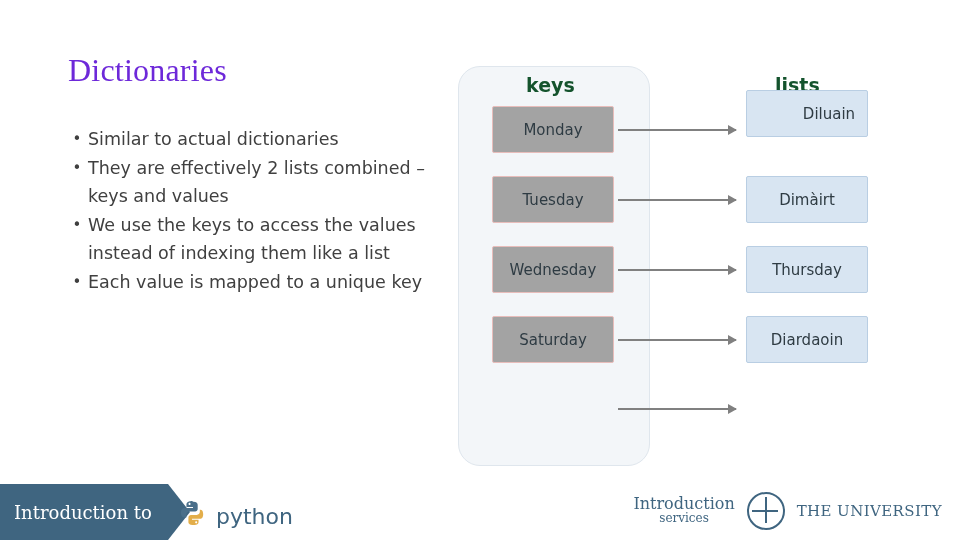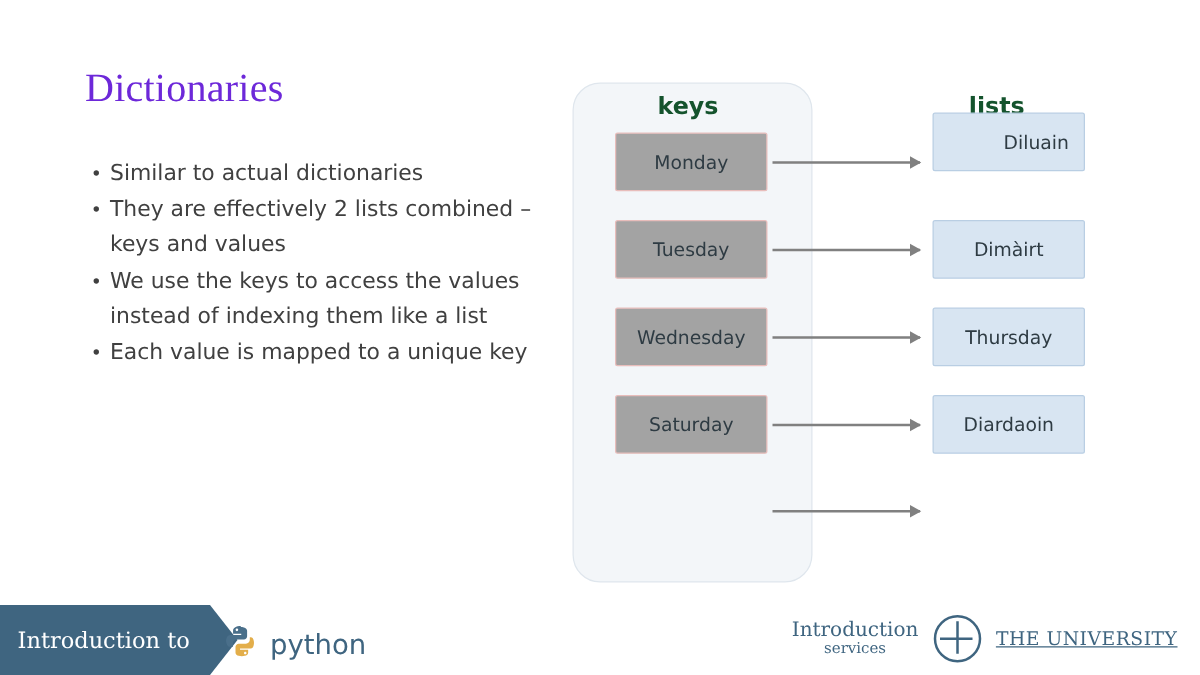--- a/index.html
+++ b/index.html
@@ -193,21 +193,20 @@
     position:absolute;
     top:50%; left:3px;
     margin-top:-1px;
     height:2px;width:26px;
     background:#3f6580;
   }
   .uni-name{
     color:#3f6580;
     font-family:"DejaVu Serif", serif;
     line-height:16px;
-    text-decoration:underline;
   }
   .uni-name .u1{ font-size:15px; letter-spacing:0.4px;}
   .uni-name .u2{ font-size:13px; font-style:italic;}
 </style>
 </head>
 <body>
 
 <div class="slide-title">Dictionaries</div>
 
 <div class="bullets">

